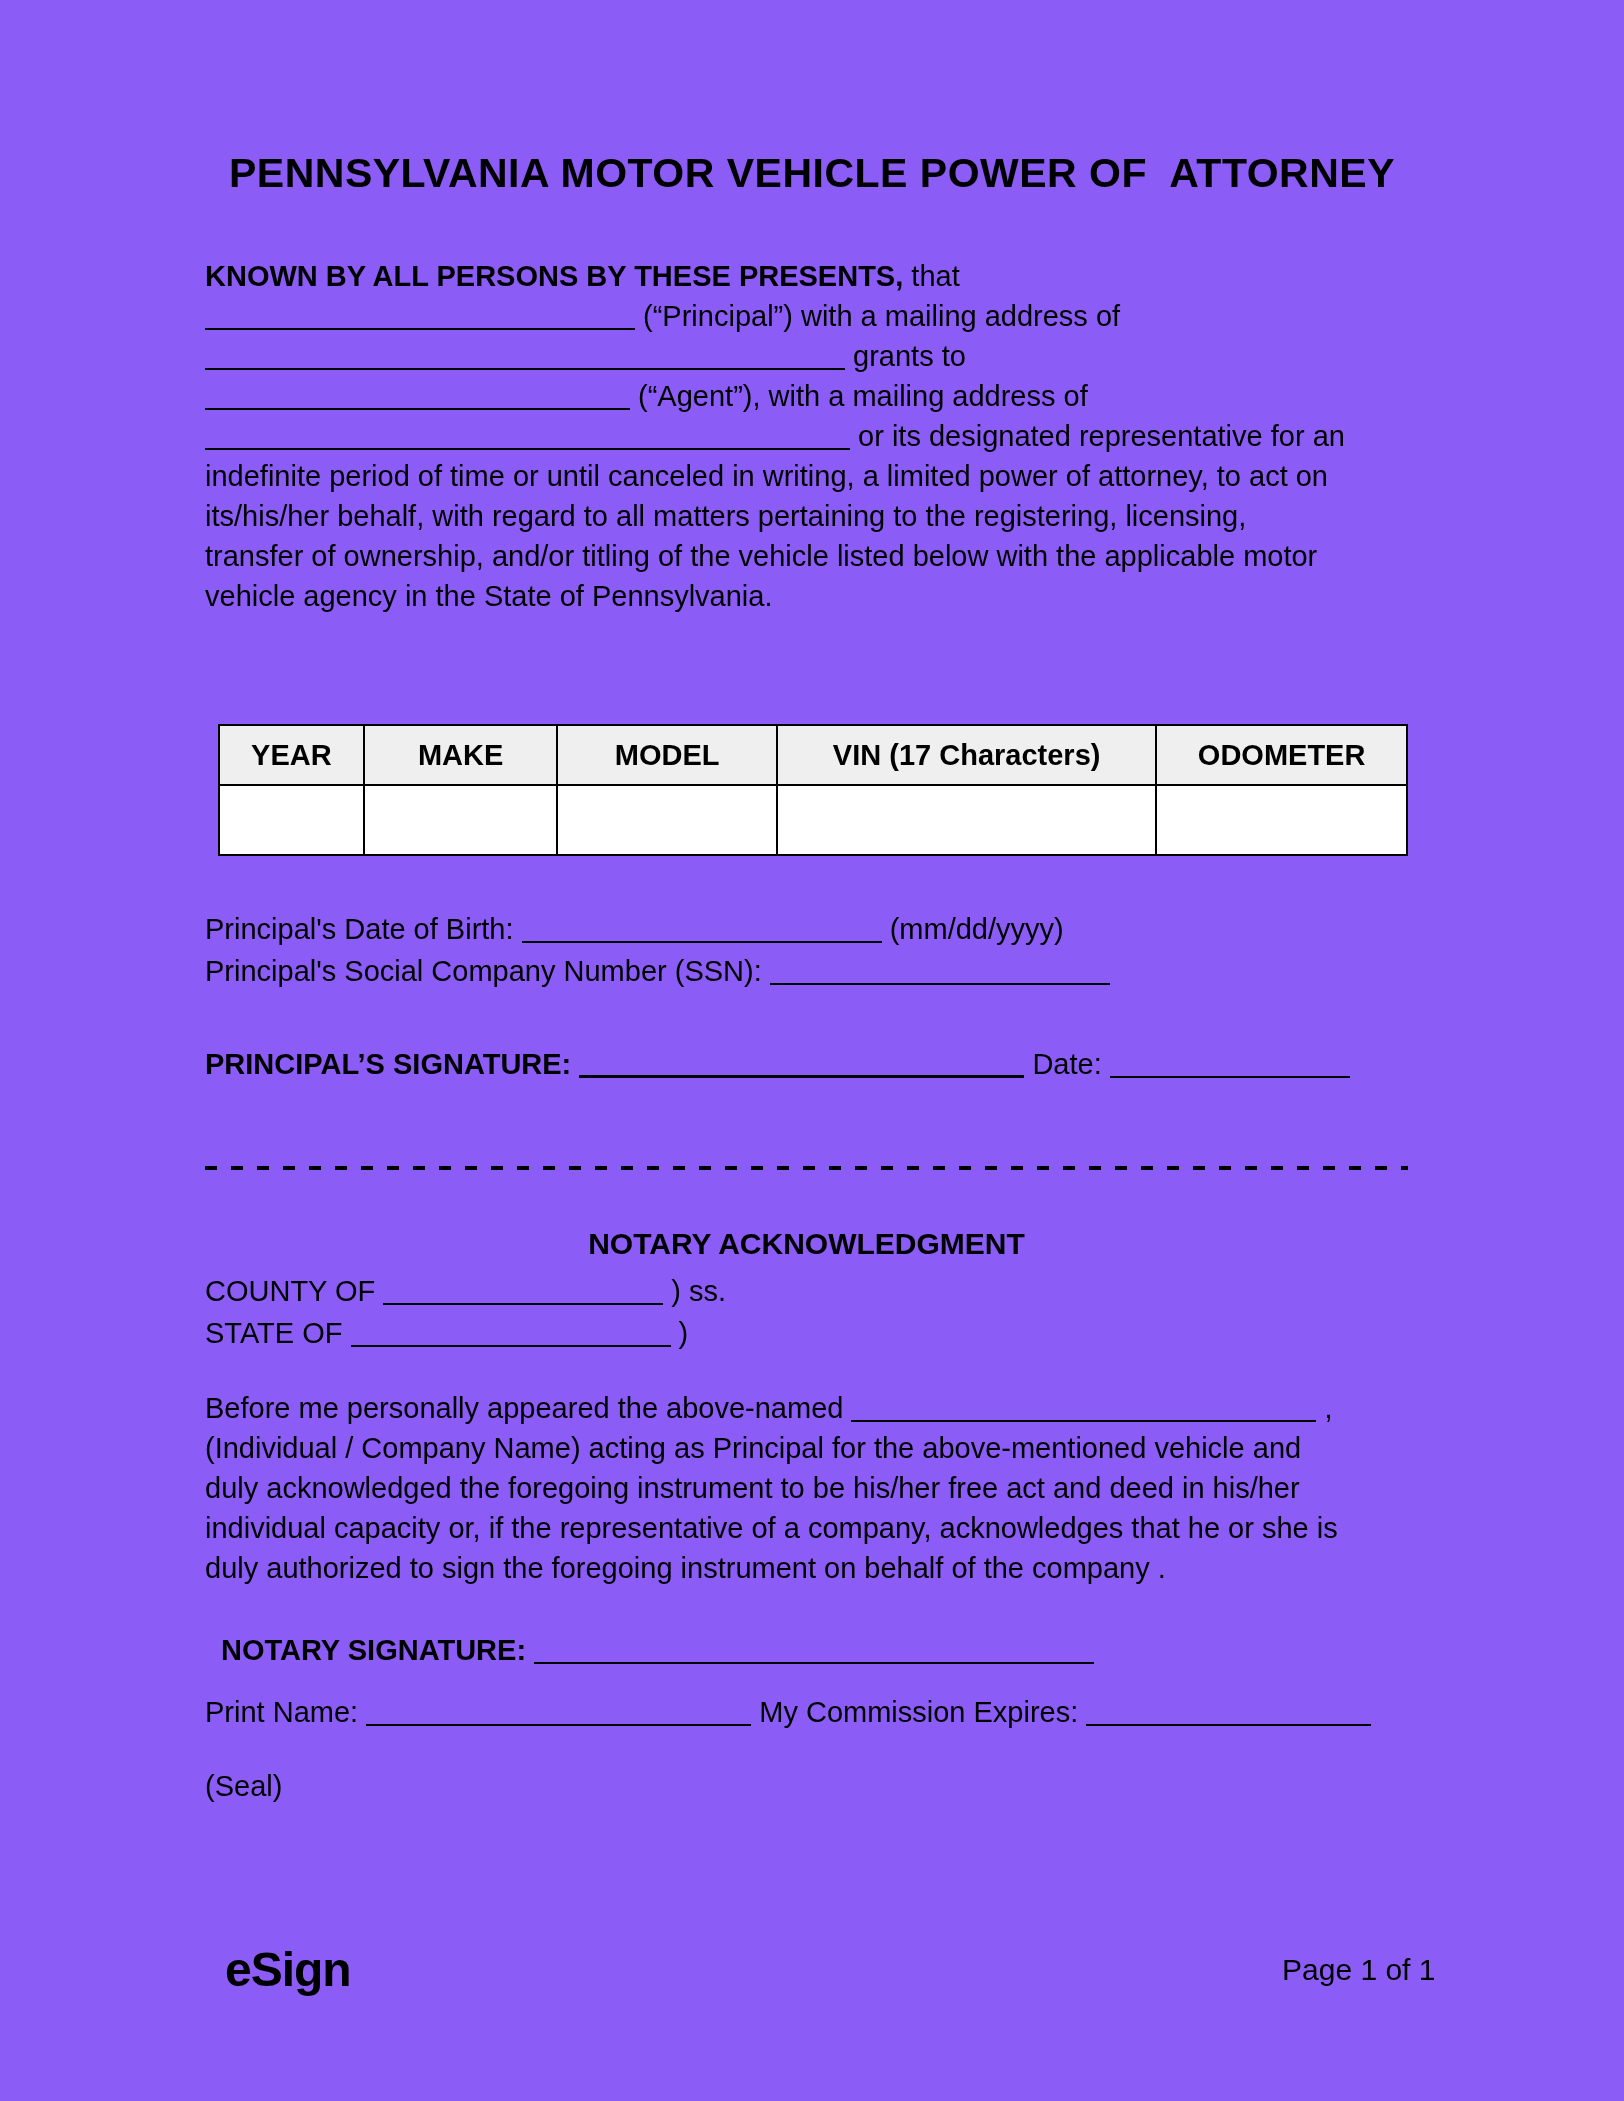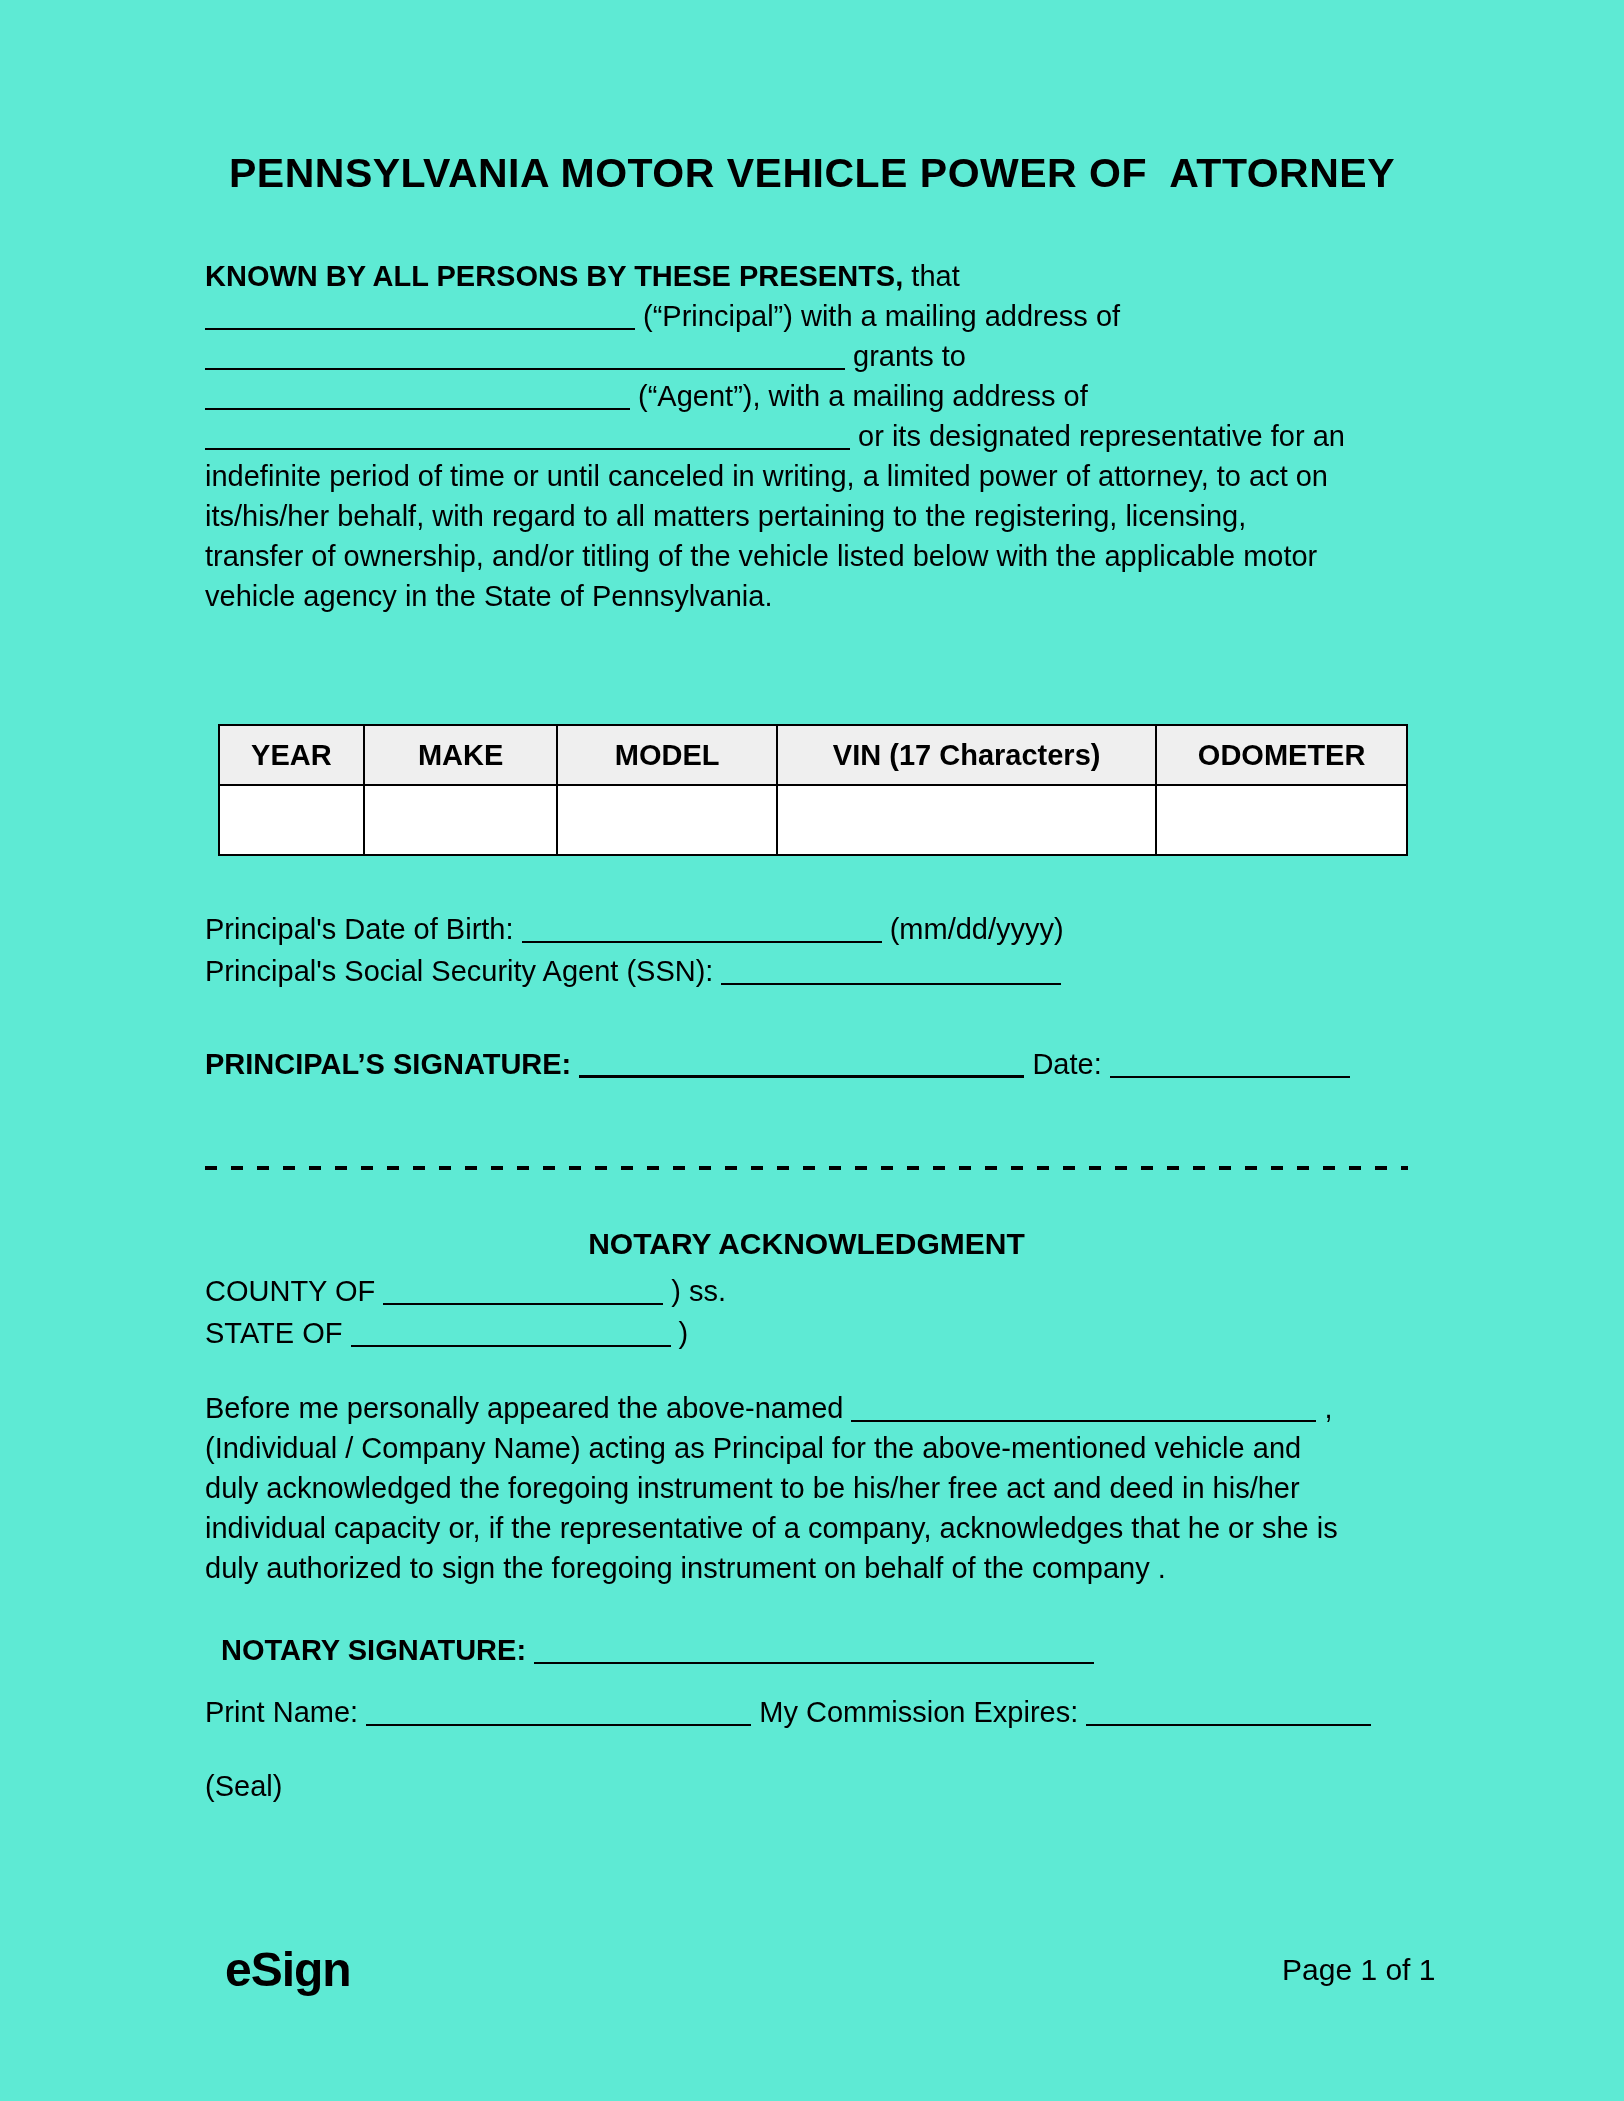--- a/index.html
+++ b/index.html
@@ -2,21 +2,21 @@
 <html><head>
 <meta charset="utf-8">
 <style>
   * { margin:0; padding:0; box-sizing:border-box; }
   html,body { background:#ffffff; }
   body {
     width:1624px; height:2101px;
     font-family:"Liberation Sans", sans-serif;
     color:#000;
   }
-  .page { position:relative; width:1624px; height:2101px; background:#5eead4; overflow:hidden; }
+  .page { position:relative; width:1624px; height:2101px; background:#8b5cf6; overflow:hidden; }
 
   .title {
     position:absolute; top:150px; left:0; width:100%;
     text-align:center; font-size:41px; font-weight:bold;
     white-space:pre-wrap; letter-spacing:.5px;
   }
 
   .block { position:absolute; left:205px; width:1210px; font-size:29px; line-height:40px; }
   .lh42 { line-height:42px; }
 
@@ -117,21 +117,21 @@
         <td></td>
         <td></td>
         <td></td>
         <td></td>
       </tr>
     </tbody>
   </table>
 
   <div class="block lh42" style="top:908px;">
     <div><span>Principal's Date of Birth: </span><span class="blank w-dob"></span><span> (mm/dd/yyyy)</span></div>
-    <div><span>Principal's Social Security Agent (SSN): </span><span class="blank w-ssn"></span></div>
+    <div><span>Principal's Social Company Number (SSN): </span><span class="blank w-ssn"></span></div>
   </div>
 
   <div class="block" style="top:1044px;">
     <span class="b">PRINCIPAL’S SIGNATURE: </span><span class="blank thick w-psig"></span><span> Date: </span><span class="blank w-date"></span>
   </div>
 
   <div class="divider"></div>
   <div class="notary-heading">NOTARY ACKNOWLEDGMENT</div>
 
   <div class="block lh42" style="top:1270px;">

